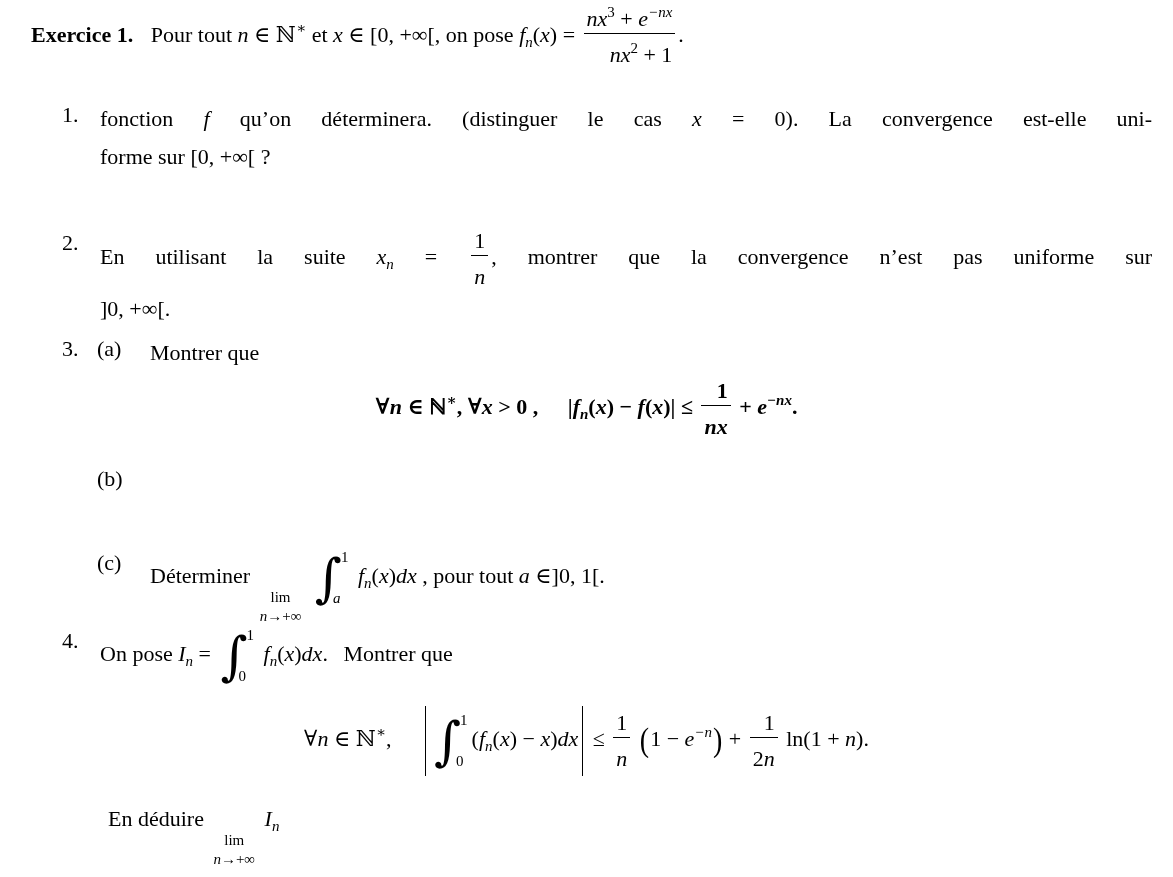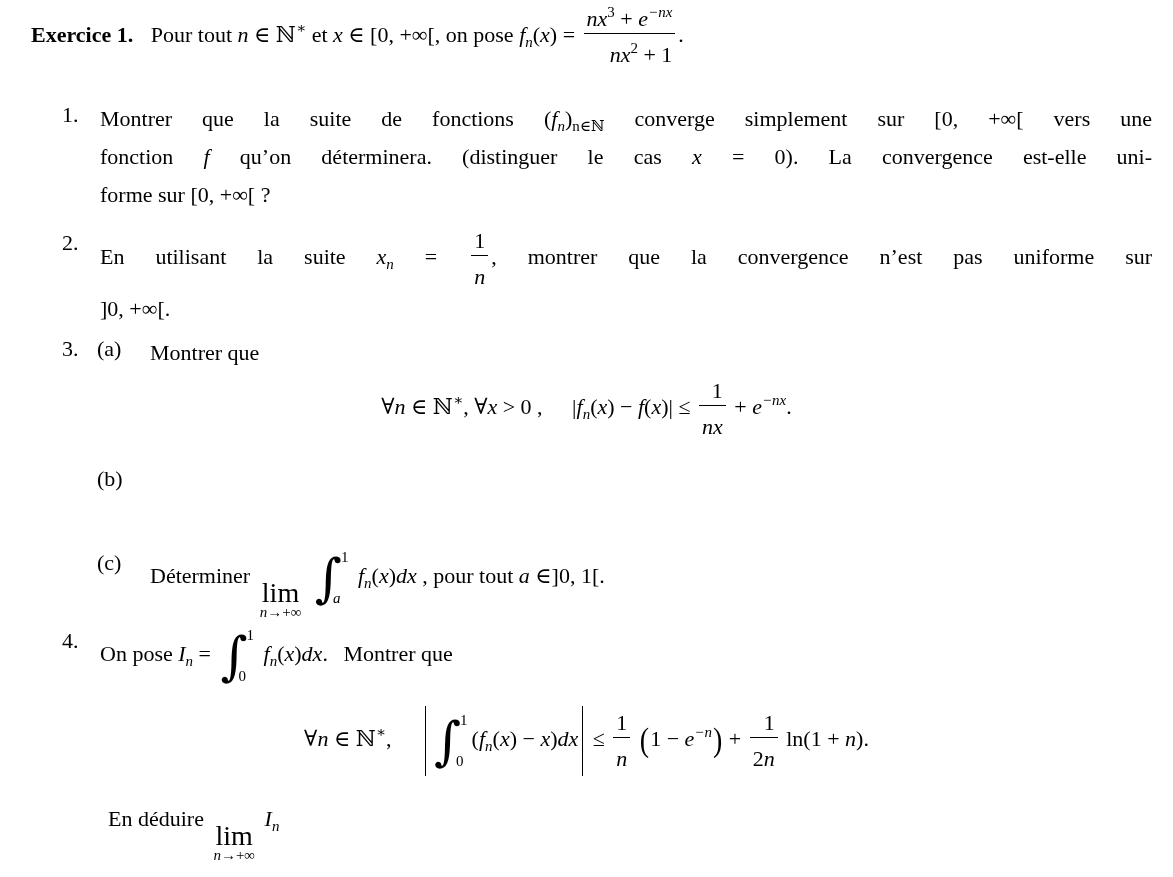--- a/index.html
+++ b/index.html
@@ -20,21 +20,21 @@
   .fnum{display:block;padding:0 3px 1px;}
   .fden{display:block;border-top:1.5px solid #000;padding:8px 3px 0;}
   
   .bigint{display:inline-flex;align-items:center;vertical-align:middle;margin:0 4px;}
   .ig{font-size:52px;line-height:60px;font-family:"DejaVu Serif",serif;}
   .ib{display:inline-flex;flex-direction:column;justify-content:space-between;height:56px;font-size:15px;line-height:15px;}
   .ibt{margin-left:-1px;}
   .ibb{margin-left:-9px;}
   
   .lim{display:inline-flex;flex-direction:column;align-items:center;vertical-align:-19px;margin:0 4px;}
-  .limw{font-size:28px;line-height:24px;}
+  .limw{font-size:15px;line-height:24px;}
   .lims{font-size:15px;line-height:15px;white-space:nowrap;}
   
   .bigbar{display:inline-block;width:0;height:70px;border-left:1.6px solid #000;vertical-align:middle;margin:0 4px;}
   .bigp{display:inline-block;font-size:28px;transform:scaleY(1.18);vertical-align:-3px;line-height:22px;margin:0 1px;}
   
   .item{display:flex;left:62px;width:1090px;}
   .item>.marker{width:38px;flex-shrink:0;}
   .m35{width:35px !important;}
   .subitem{display:flex;left:97px;width:1055px;}
   .subitem>.marker{width:53px;flex-shrink:0;}
@@ -59,22 +59,20 @@
     <span class="t">et</span>
     <span class="v">x</span>
     <span class="t">∈ [0, +∞[, on pose</span>
     <span class="v">f</span><span class="sub v">n</span><span class="t">(</span><span class="v">x</span><span class="t">) =</span>
     <span class="frac"><span class="fnum"><span class="v">nx</span><span class="sup">3</span> <span class="t">+</span> <span class="v">e</span><span class="sup v">−nx</span></span><span class="fden"><span class="v">nx</span><span class="sup">2</span> <span class="t">+ 1</span></span></span><span class="t">.</span>
   </div>
 
   <div class="blk item" style="top:100px;">
     <div class="marker">1.</div>
     <div class="body">
-      <div class="jline"><span class="t">Montrer que la suite de fonctions (</span><span class="v">f</span><span class="sub v">n</span><span class="t">)</span><span class="sub">n∈ℕ</span>
-        <span class="t">converge simplement sur [0, +∞[ vers une</span></div>
       <div class="jline"><span class="t">fonction</span>
         <span class="v">f</span>
         <span class="t">qu’on déterminera. (distinguer le cas</span>
         <span class="v">x</span>
         <span class="t">= 0). La convergence est-elle uni-</span></div>
       <div><span class="t">forme sur [0, +∞[ ?</span></div>
     </div>
   </div>
 
   <div class="blk item" style="top:228px;">
@@ -88,21 +86,21 @@
       <div><span class="t">]0, +∞[.</span></div>
     </div>
   </div>
 
   <div class="blk item" style="top:334px;">
     <div class="marker m35">3.</div>
     <div class="marker" style="width:53px;">(a)</div>
     <div class="body"><span class="t">Montrer que</span></div>
   </div>
 
-  <div class="blk eq" style="top:378px;">
+  <div class="blk eq" style="top:378px;font-weight:bold;">
     <span class="t">∀</span><span class="v">n</span>
     <span class="t">∈ ℕ</span><span class="sup">∗</span><span class="t">,</span>
     <span class="t">∀</span><span class="v">x</span>
     <span class="t">&gt; 0 ,</span><span class="qsp"></span>
     <span class="t">|</span><span class="v">f</span><span class="sub v">n</span><span class="t">(</span><span class="v">x</span><span class="t">) −</span>
     <span class="v">f</span><span class="t">(</span><span class="v">x</span><span class="t">)| ≤</span>
     <span class="frac"><span class="fnum">1</span><span class="fden v">nx</span></span>
     <span class="t">+</span>
     <span class="v">e</span><span class="sup v">−nx</span><span class="t">.</span>
   </div>

